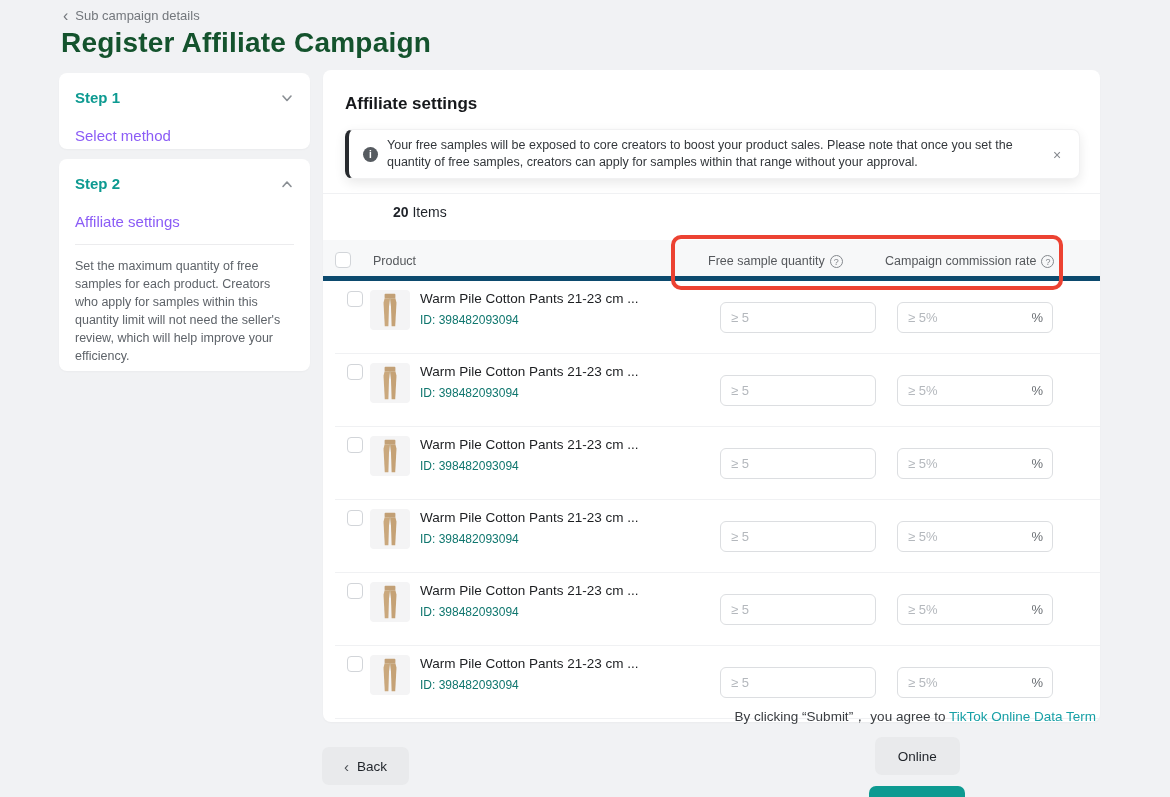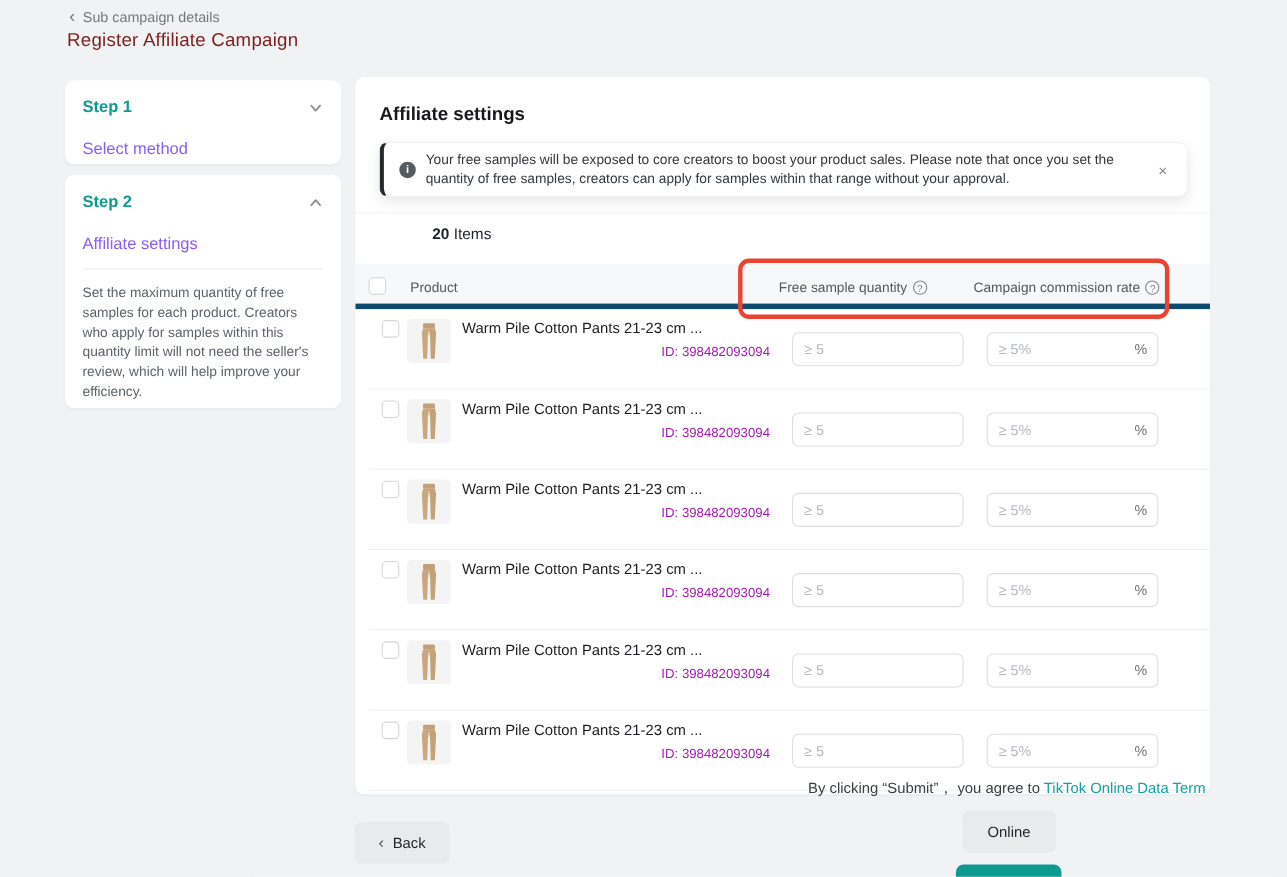--- a/index.html
+++ b/index.html
@@ -15,21 +15,21 @@
 
   
   .breadcrumb {
     position:absolute; left:63px; top:8px;
     font-size:13px; color:#73777c; display:flex; align-items:center; gap:7px;
     cursor:pointer;
   }
   .breadcrumb .chev { font-size:16px; line-height:13px; color:#73777c; }
   .page-title {
     position:absolute; left:61px; top:27px;
-    font-size:17px; font-weight:normal; color:#7f1d1d; letter-spacing:.2px;
+    font-size:28px; font-weight:bold; color:#14532d; letter-spacing:.2px;
   }
 
   
   .side-card {
     position:absolute; left:59px; width:251px; background:#fff;
     border-radius:8px; box-shadow:0 1px 2px rgba(0,0,0,.03);
     padding:16px;
   }
   .card-step1 { top:73px; height:76px; }
   .card-step2 { top:159px; height:212px; }
@@ -107,21 +107,21 @@
     border-radius:4px; display:inline-block; cursor:pointer;
   }
   .row .cb { position:absolute; left:12px; top:10px; }
   .thumb {
     position:absolute; left:35px; top:9px; width:40px; height:40px;
     background:#f4f4f5; border-radius:4px;
     display:flex; align-items:center; justify-content:center; overflow:hidden;
   }
   .pinfo { position:absolute; left:85px; top:10px; width:280px; }
   .pname { font-size:13.5px; color:#1c1e21; margin-bottom:7px; white-space:nowrap; }
-  .pid { font-size:12px; color:#a21caf;text-align:right; }
+  .pid { font-size:12px; color:#0f766e; }
   .qty-input, .rate-wrap {
     position:absolute; top:21px; width:156px; height:31px;
   }
   .qty-input { left:385px; }
   .rate-wrap { left:562px; }
   input.field {
     width:100%; height:100%; border:1px solid #dcdee1; border-radius:6px;
     padding:0 10px; font-size:13px; font-family:inherit; color:#1f2329;
     background:#fff; outline:none;
   }

